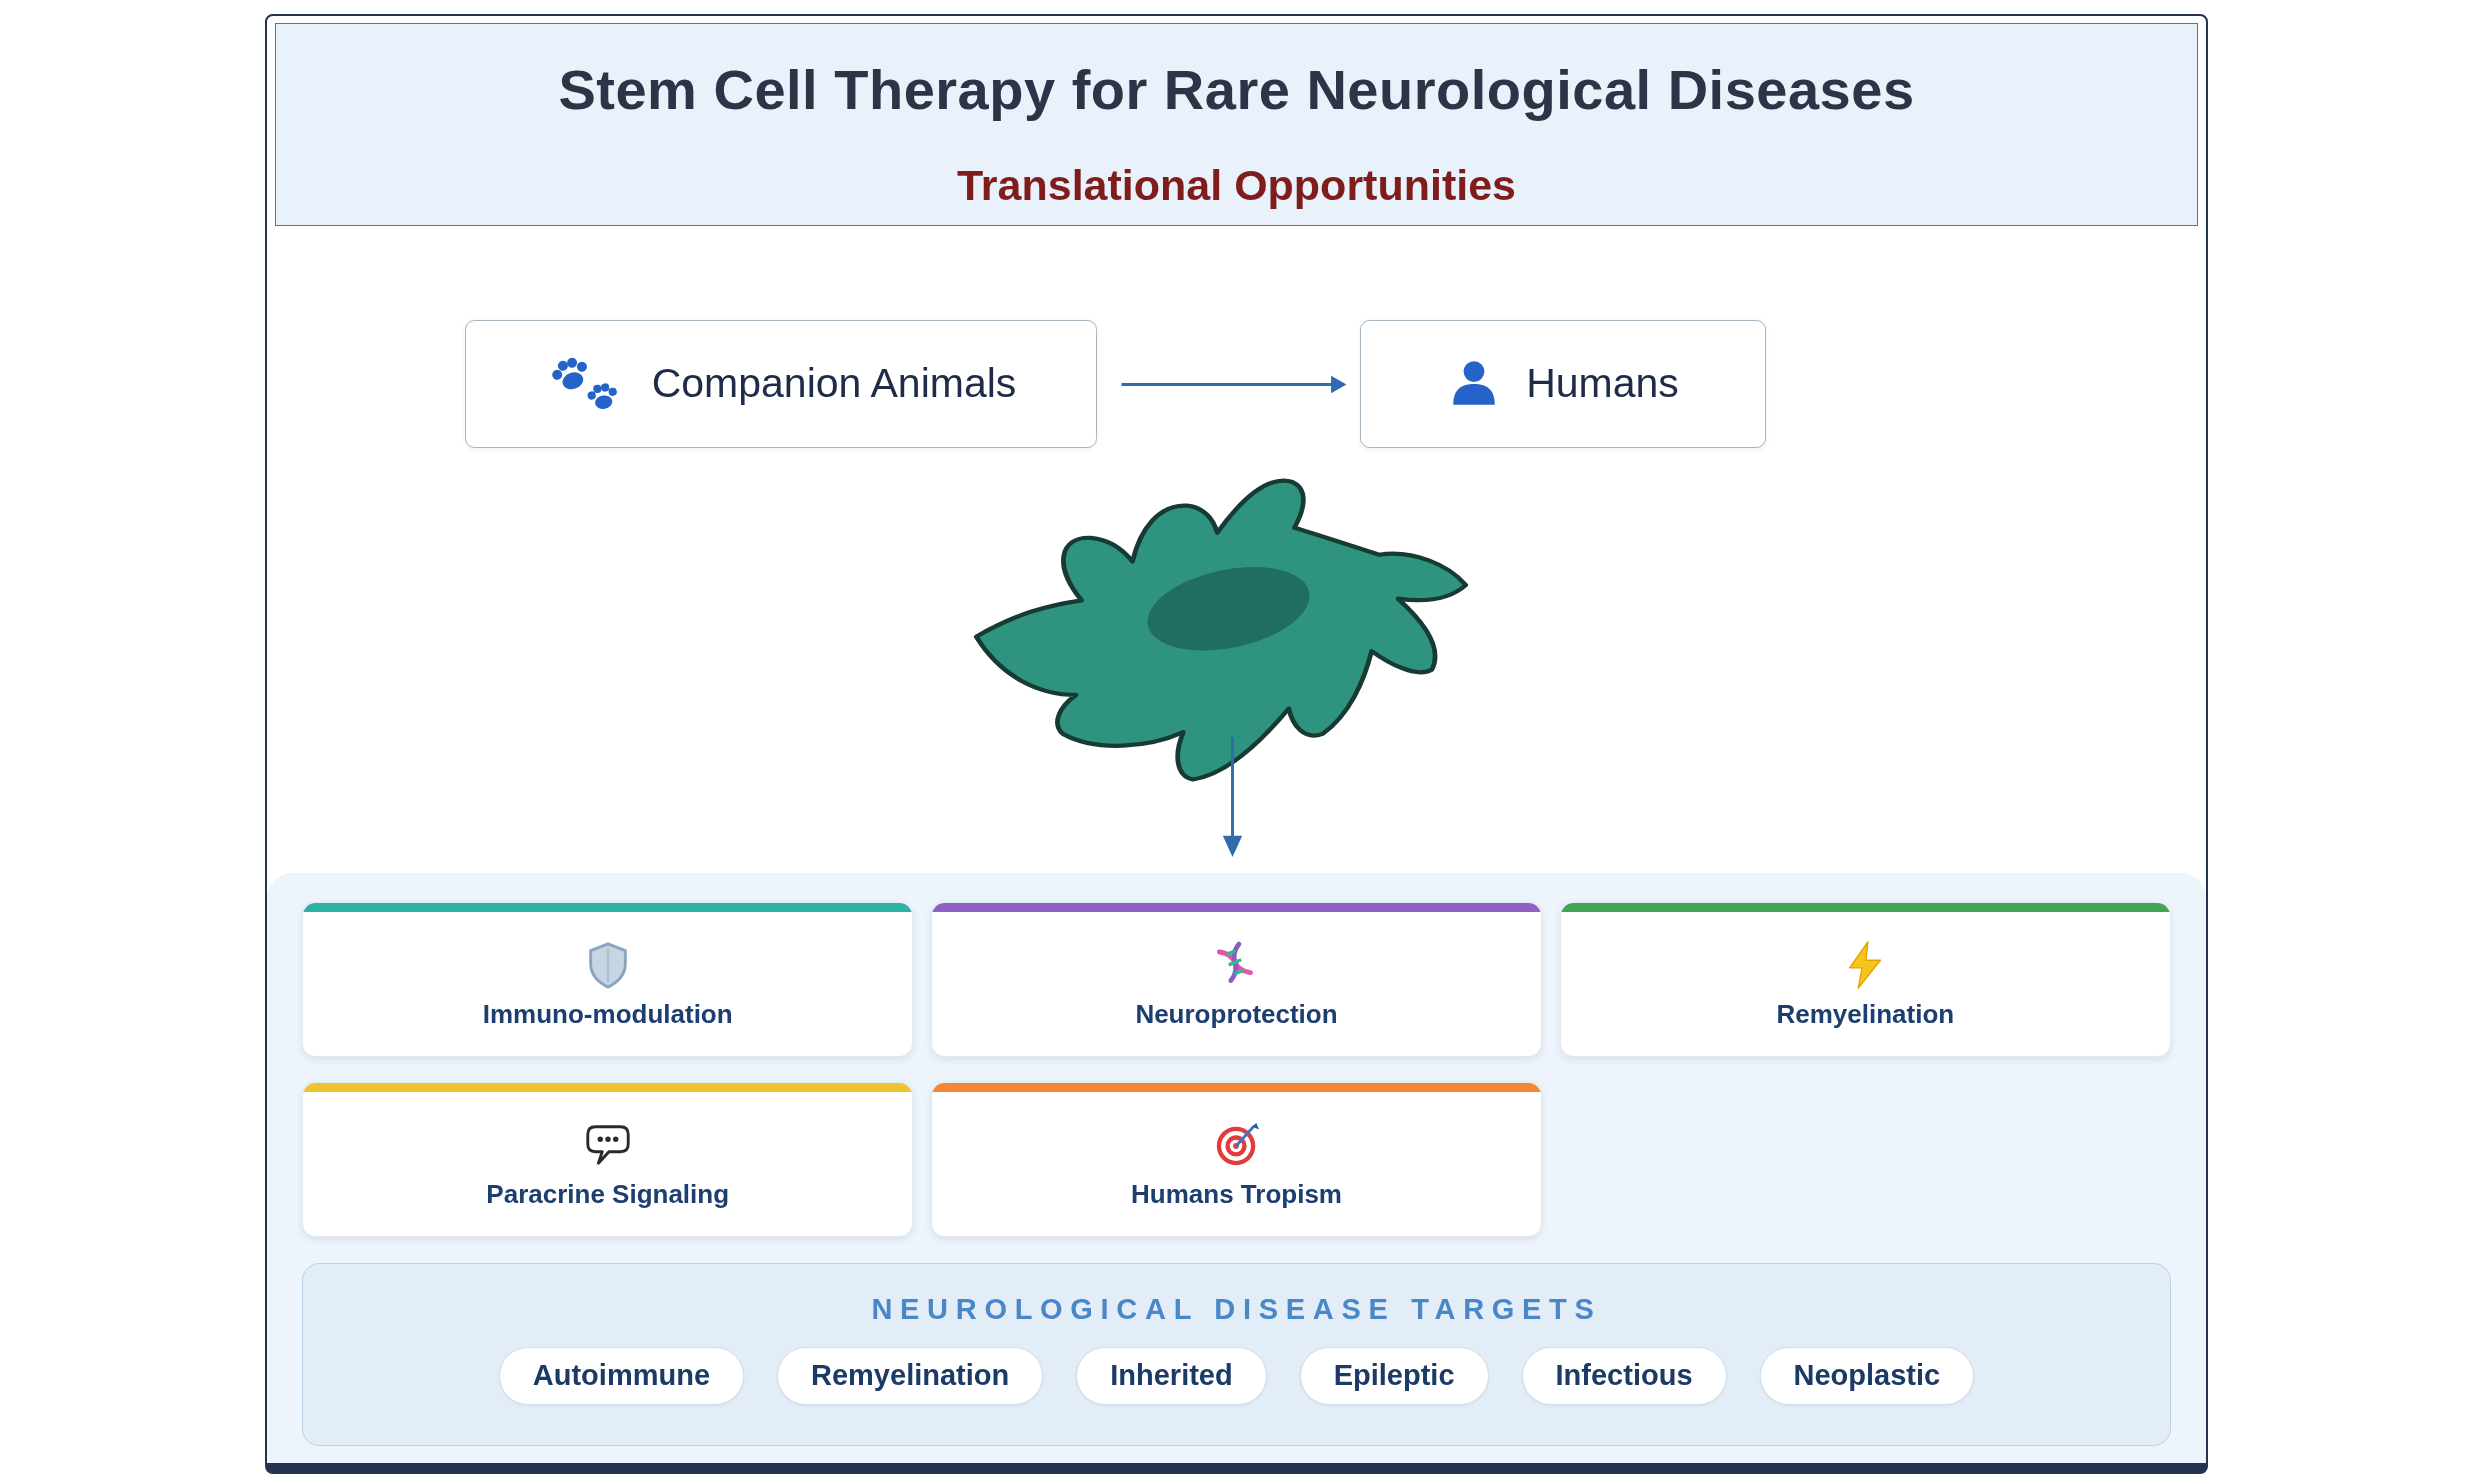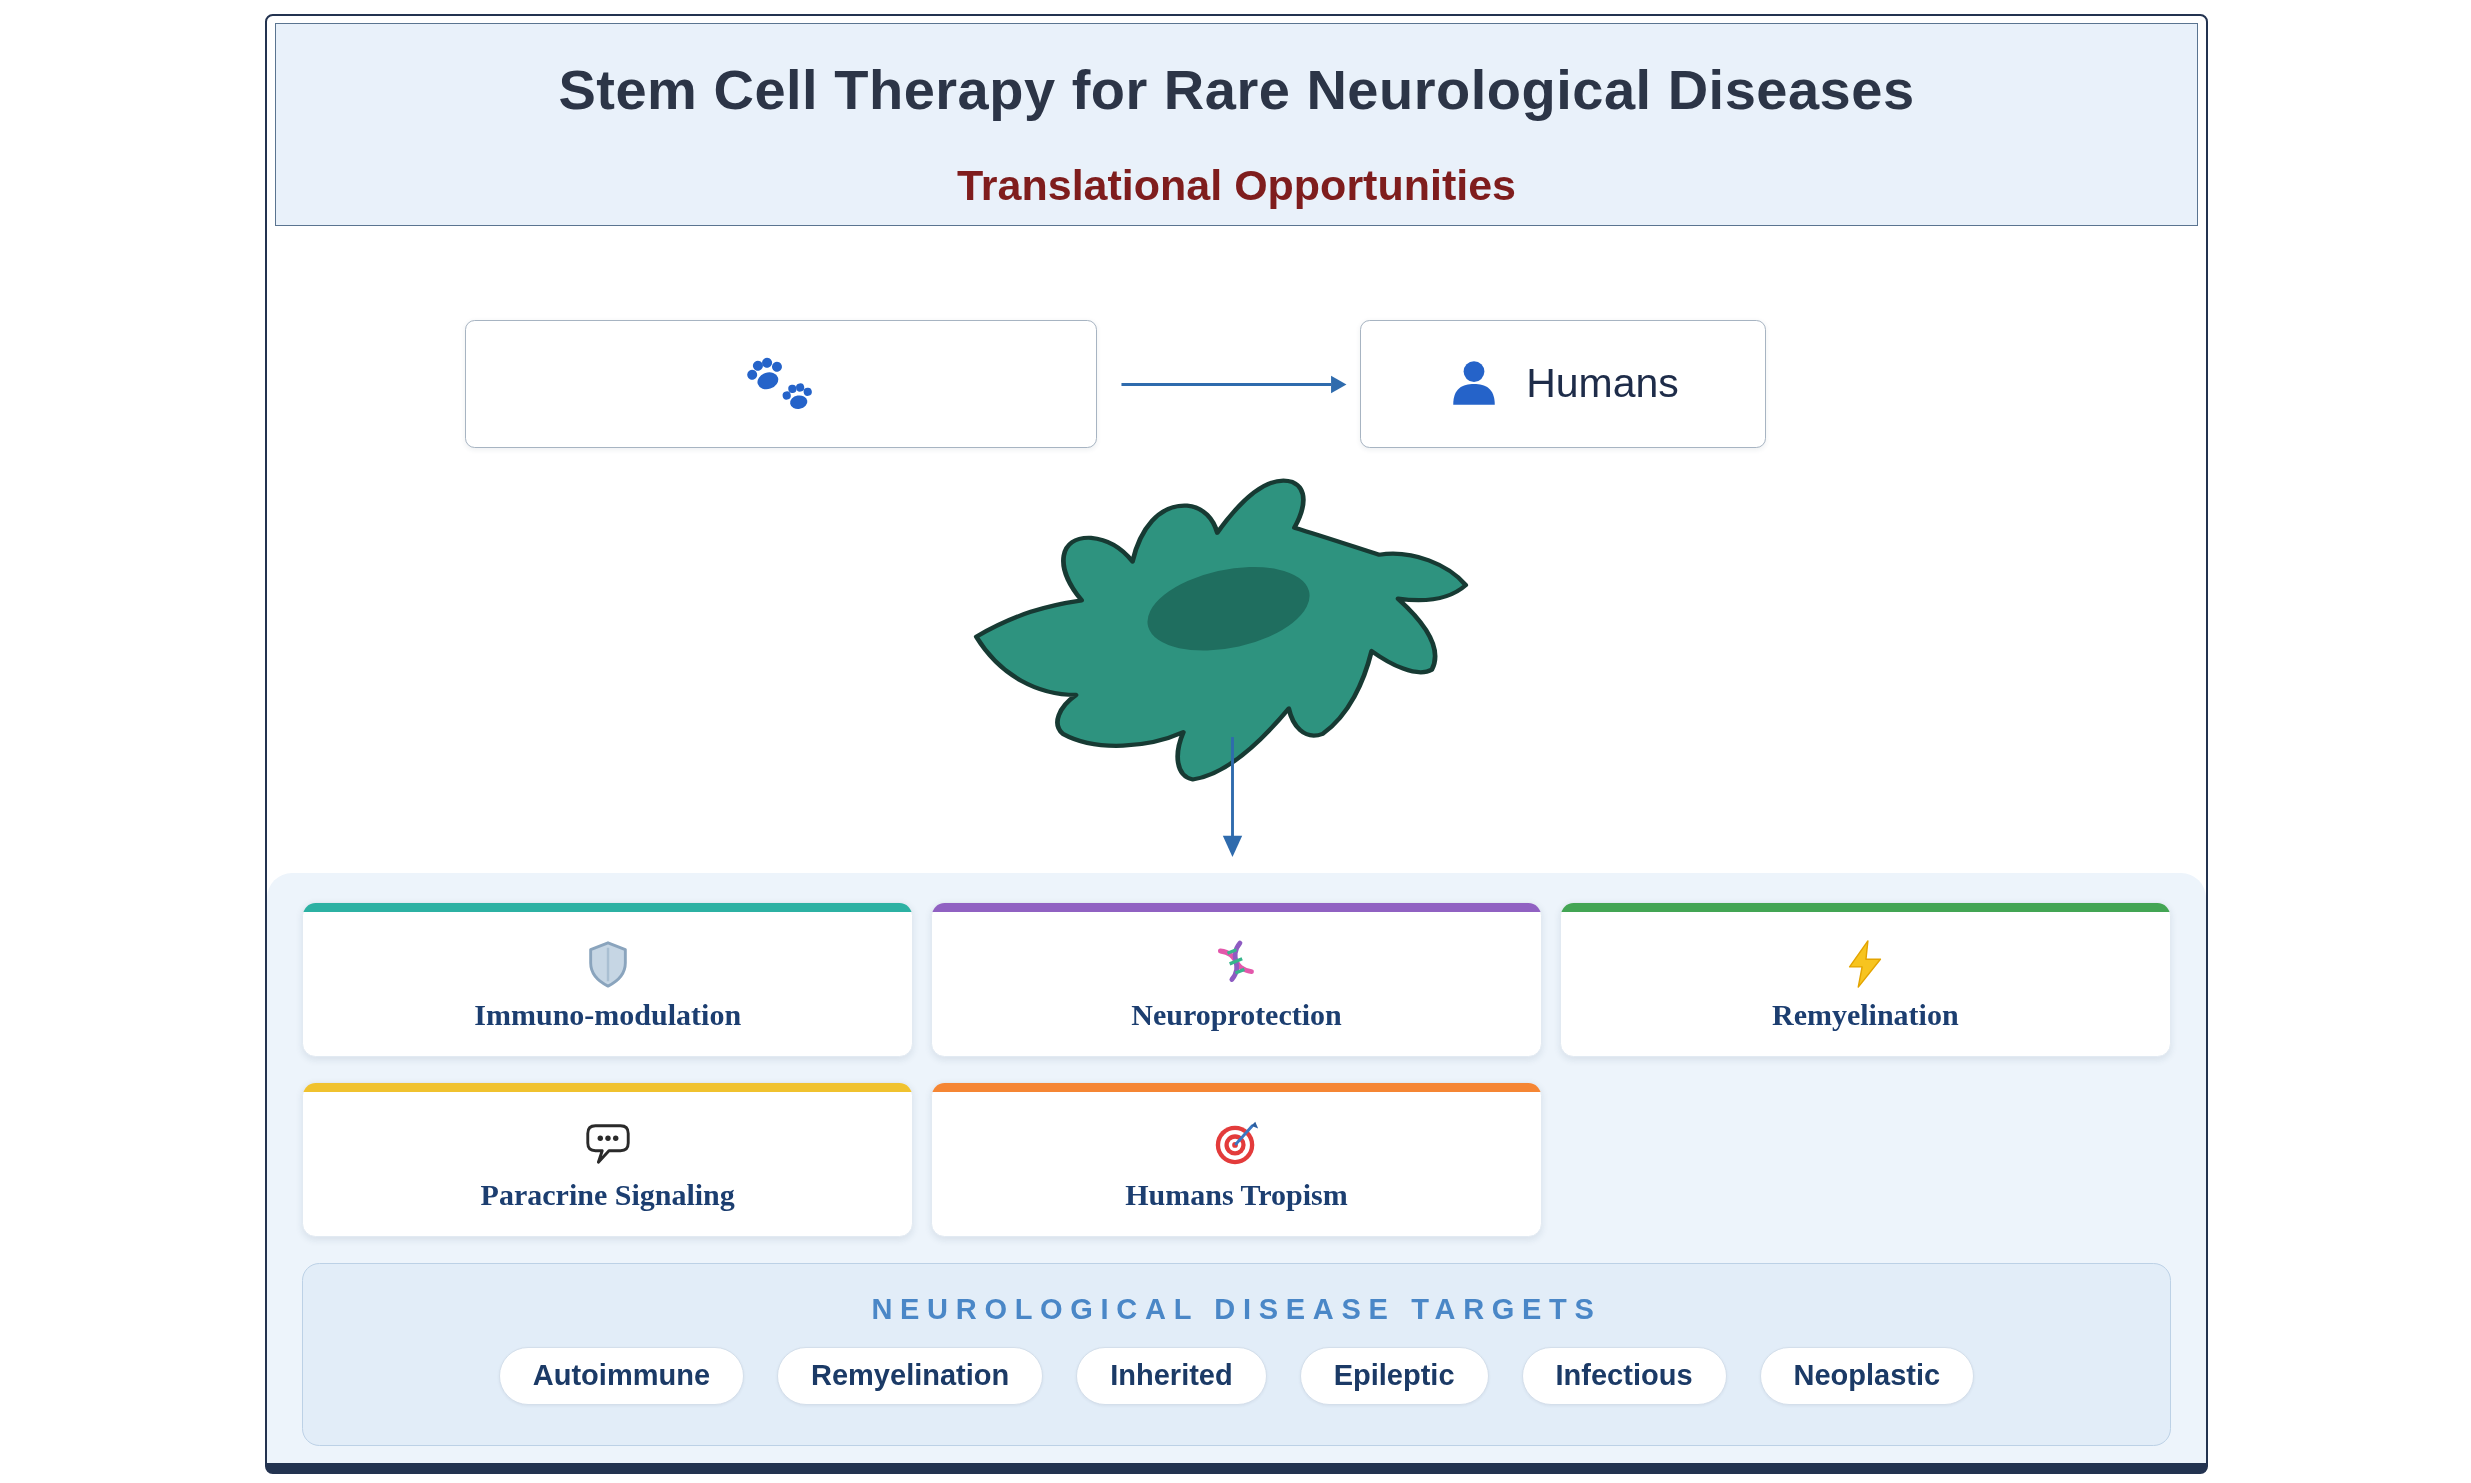--- a/index.html
+++ b/index.html
@@ -93,24 +93,23 @@
     flex: 1;
     display: flex;
     flex-direction: column;
     align-items: center;
     justify-content: center;
     gap: 7.7px;
     padding-top: 1.9px;
   }
   .card-icon { width: 52px; height: 52px; display: block; }
   .card-label {
-    font-size: 30px;
+    font-size: 26px;
     font-weight: 700;
     color: #1c3e70;
-    font-family: Liberation Serif, serif;
   }
   
   .targets-box {
     position: absolute;
     left: 35px; right: 35px; top: 390px;
     height: 183px;
     background: #e2edf8;
     border: 1.9px solid #bcd1e6;
     border-radius: 17.4px;
     text-align: center;
@@ -159,20 +158,21 @@
         <circle cx="39.5" cy="21" r="5.2"></circle>
       </g>
       <g fill="#2563c9" transform="translate(38,28) scale(0.82) rotate(-10 24 28)">
         <ellipse cx="26" cy="32" rx="11" ry="8.5"></ellipse>
         <circle cx="12.5" cy="21" r="5.2"></circle>
         <circle cx="21" cy="14" r="5.2"></circle>
         <circle cx="31" cy="14" r="5.2"></circle>
         <circle cx="39.5" cy="21" r="5.2"></circle>
       </g>
     </svg>
+    <span class="flow-label">Companion Animals</span>
   </div>
 
   <svg class="arrow-h" viewBox="0 0 240 26">
     <line x1="4" y1="13" x2="222" y2="13" stroke="#2f6bad" stroke-width="3"></line>
     <polygon points="222,4 238,13 222,22" fill="#2f6bad"></polygon>
   </svg>
 
   <div class="flow-box humans-box">
     <svg width="54" height="54" viewBox="0 0 52 52">
       <circle cx="26" cy="14" r="10" fill="#2563c9"></circle>

